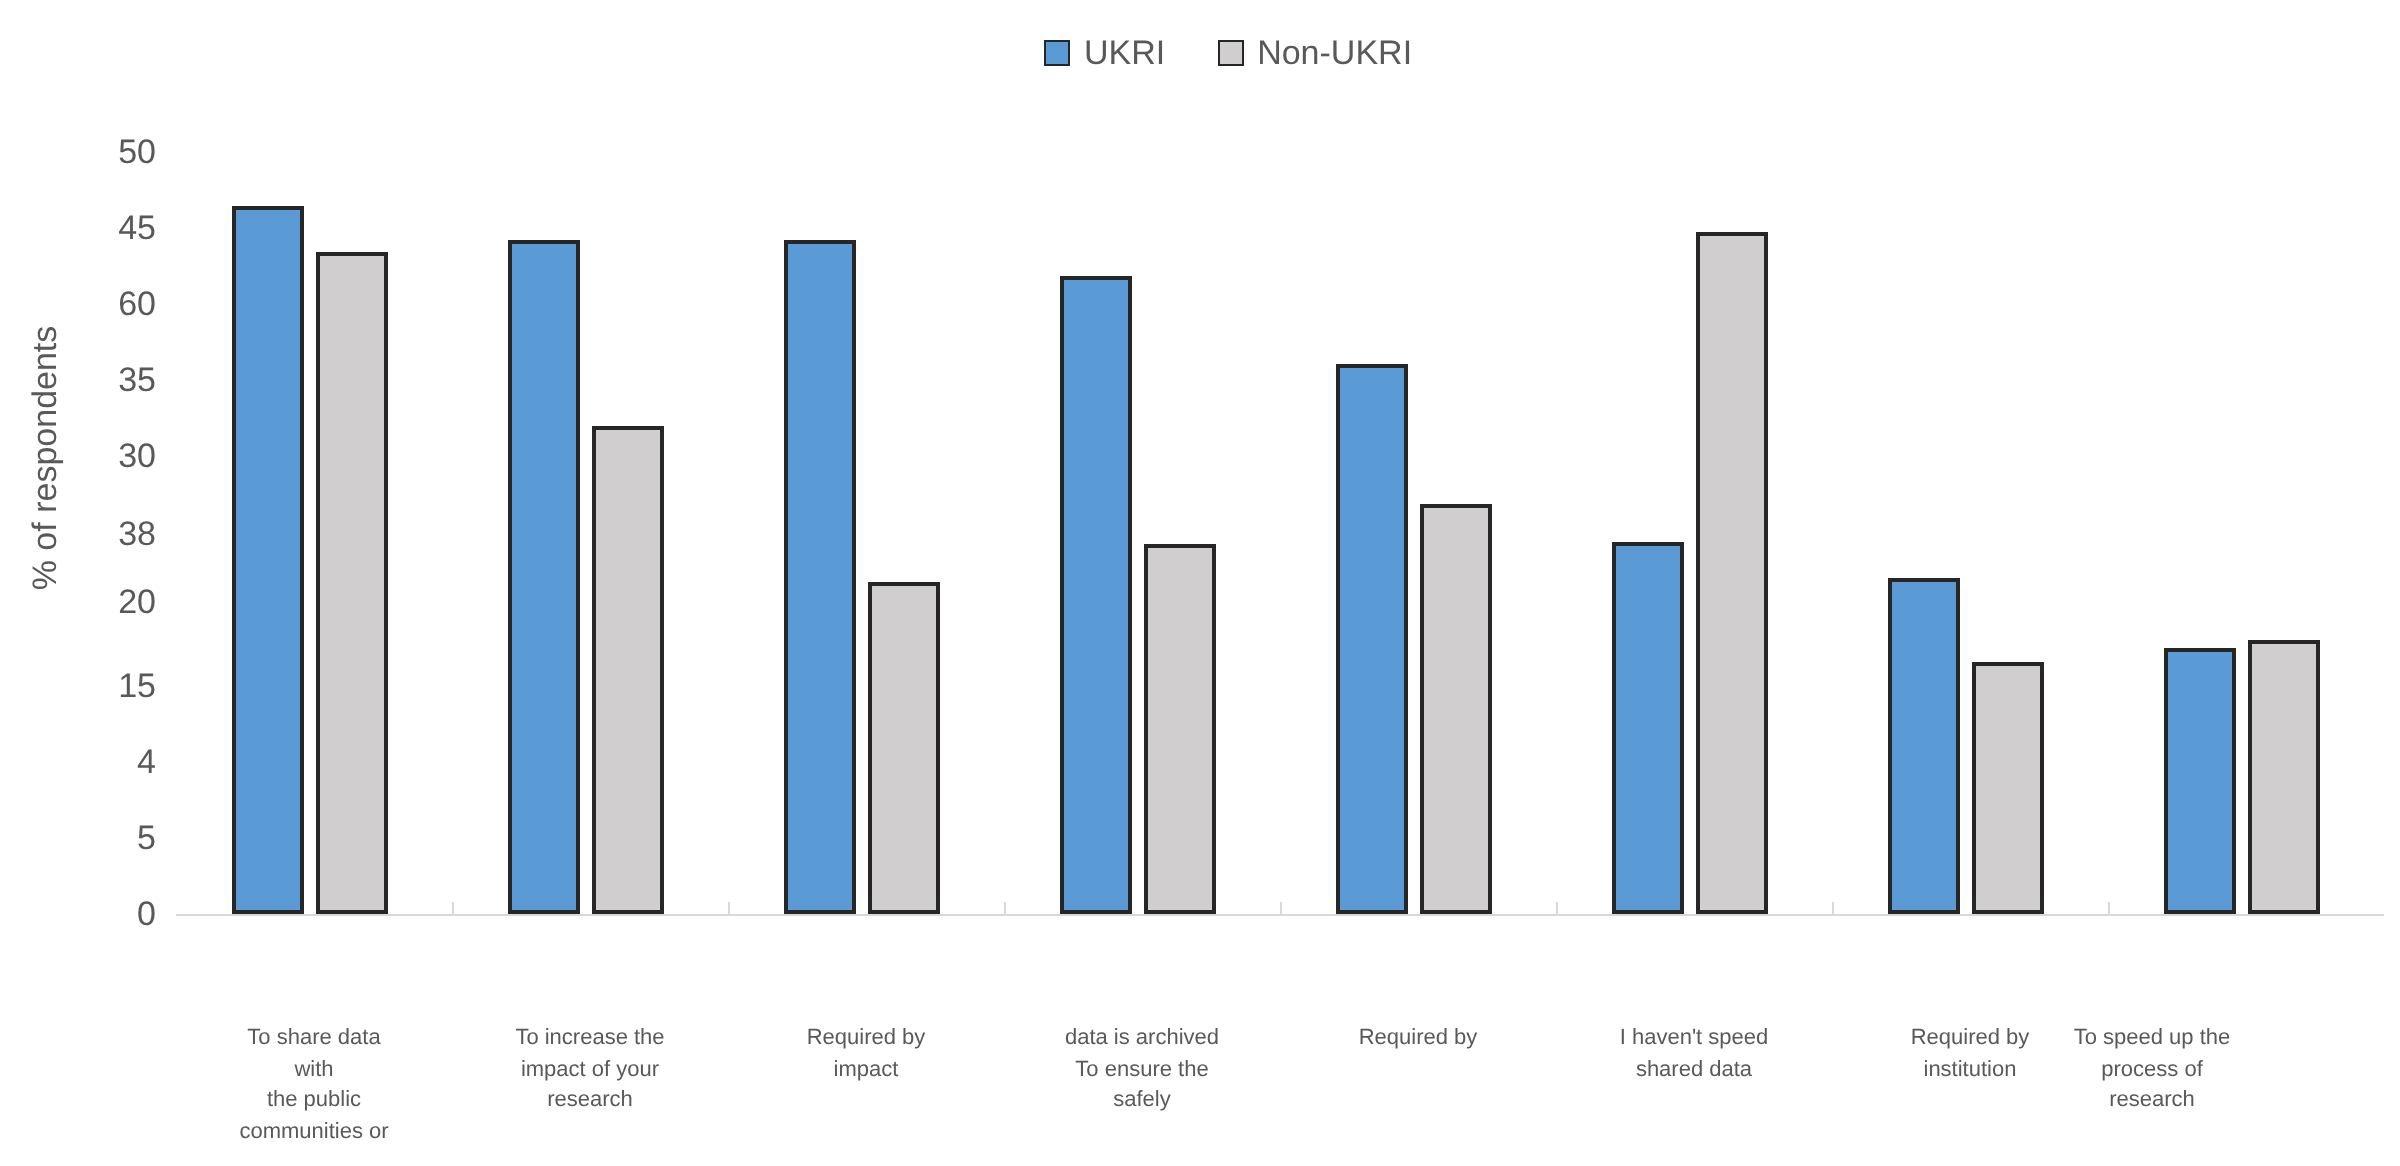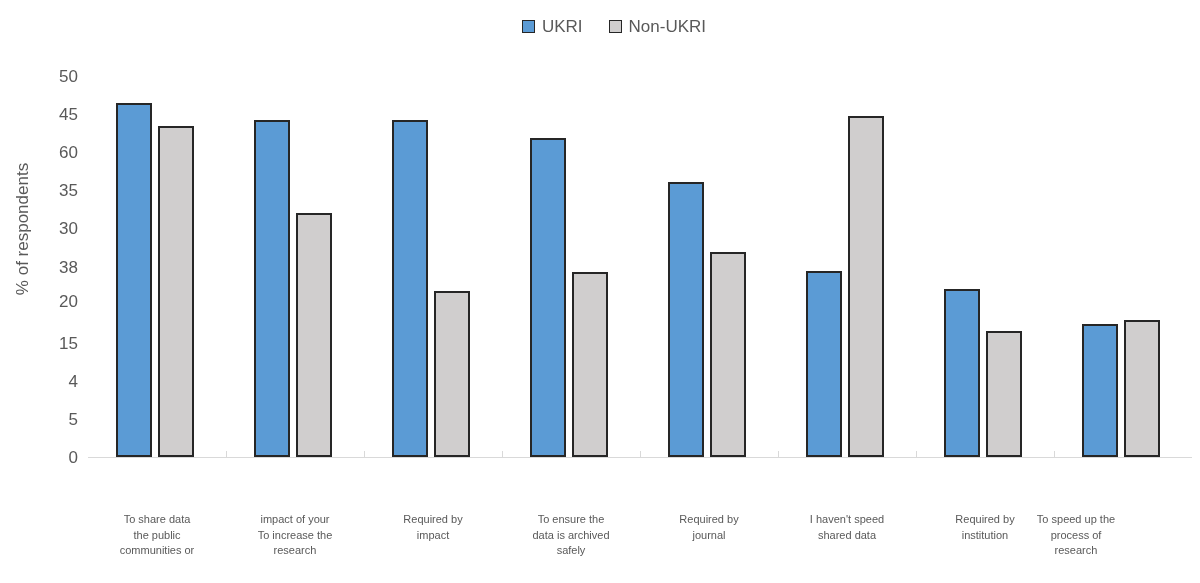--- a/index.html
+++ b/index.html
@@ -224,40 +224,40 @@
       <div class="group" style="left: 966px; width: 138px;">
         <div class="bar ukri" style="height: 133.35px; background: rgb(91, 155, 213);"></div>
         <div class="bar nonukri" style="height: 137.16px; background: rgb(208, 206, 206);"></div>
         <div class="tick-sep" style="left: 0px;"></div>
       </div>
     </div>
 
   <div id="x-labels">
       <div class="x-label" style="left: 0px; width: 138px;">
         <div>To share data</div>
+        <div>with</div>
         <div>the public</div>
         <div>communities or</div>
       </div>
       <div class="x-label" style="left: 138px; width: 138px;">
+        <div>To increase the</div>
         <div>impact of your</div>
-        <div>To increase the</div>
         <div>research</div>
       </div>
       <div class="x-label" style="left: 276px; width: 138px;">
         <div>Required by</div>
         <div>impact</div>
       </div>
       <div class="x-label" style="left: 414px; width: 138px;">
+        <div>data is archived</div>
         <div>To ensure the</div>
-        <div>data is archived</div>
         <div>safely</div>
       </div>
       <div class="x-label" style="left: 552px; width: 138px;">
         <div>Required by</div>
-        <div>journal</div>
       </div>
       <div class="x-label" style="left: 690px; width: 138px;">
         <div>I haven't speed</div>
         <div>shared data</div>
       </div>
       <div class="x-label" style="left: 828px; width: 138px;">
         <div>Required by</div>
         <div>institution</div>
       </div>
       <div class="x-label" style="left: 919px; width: 138px;">

